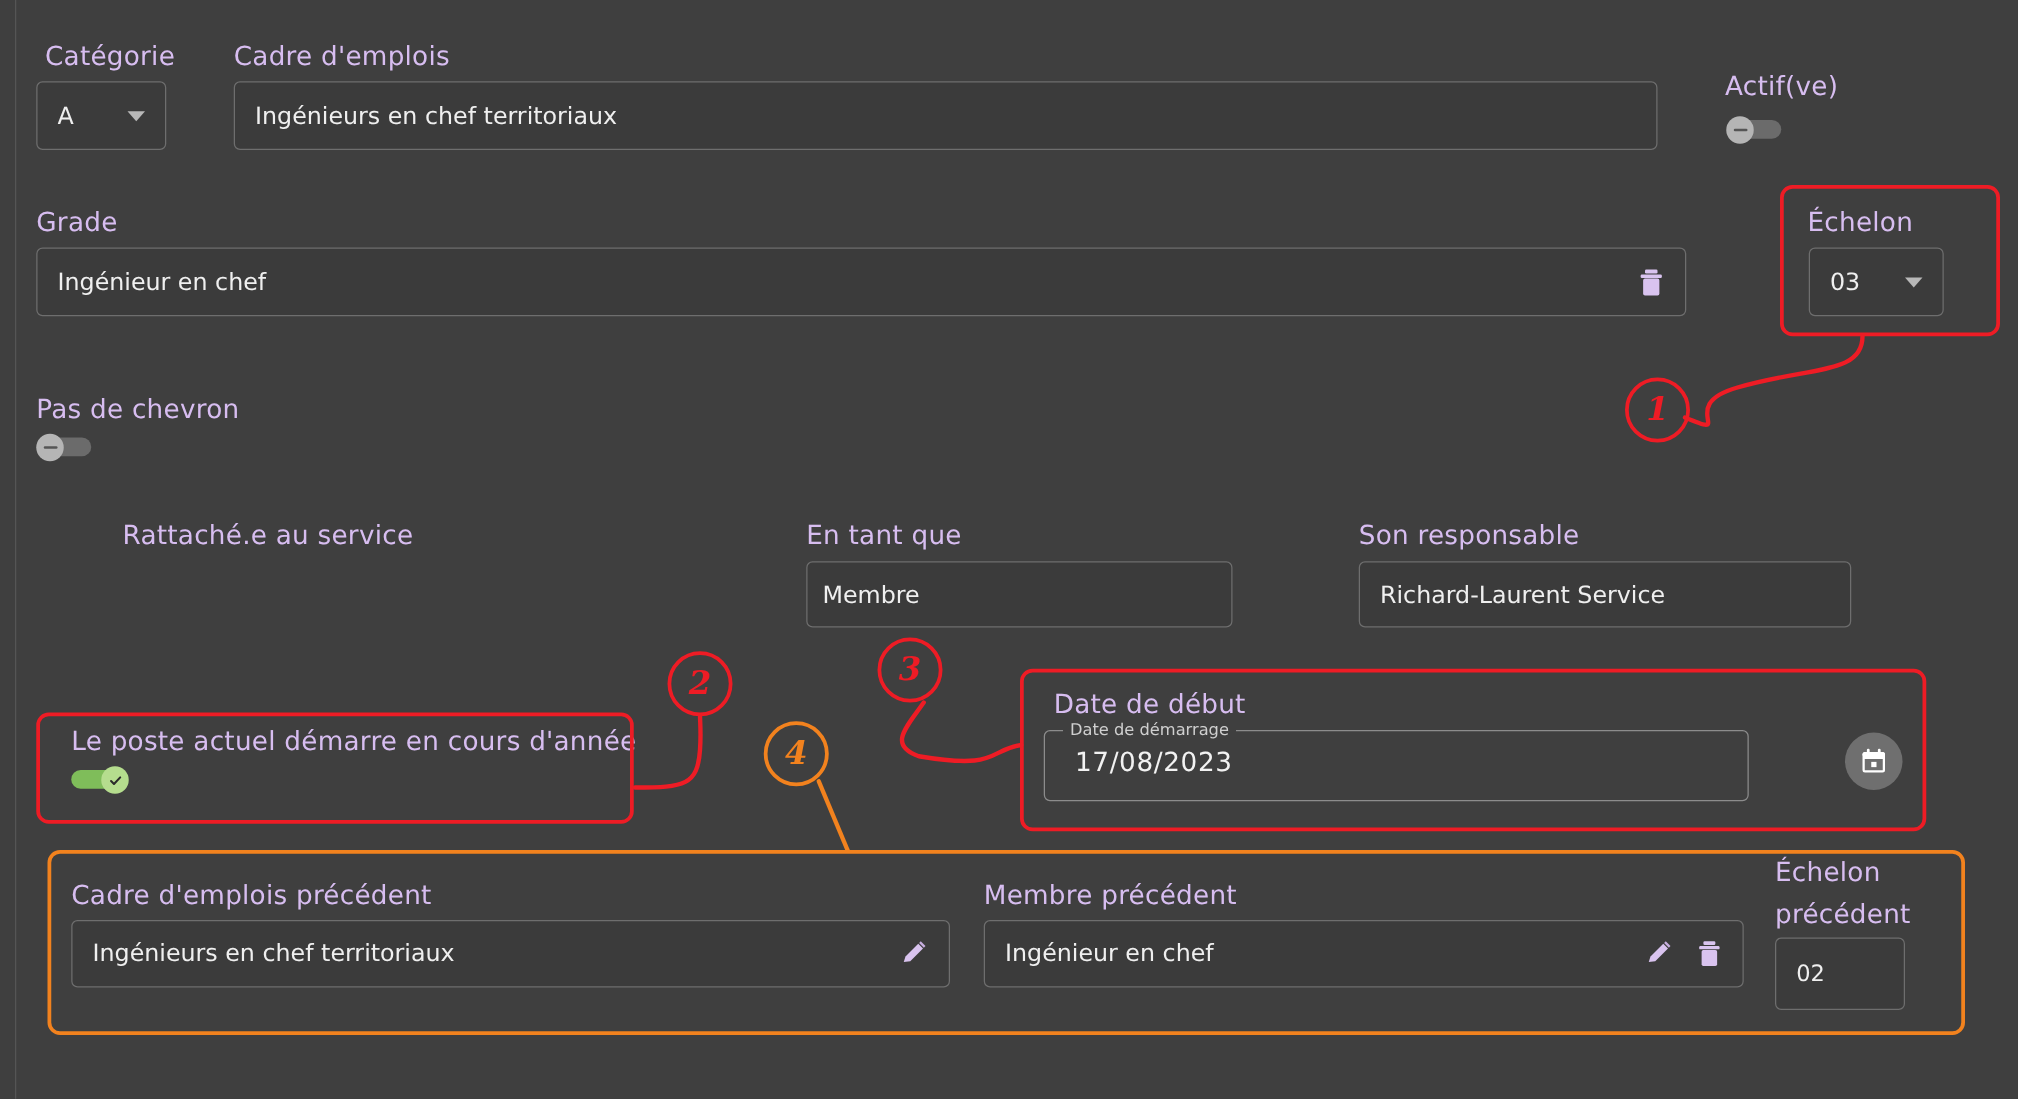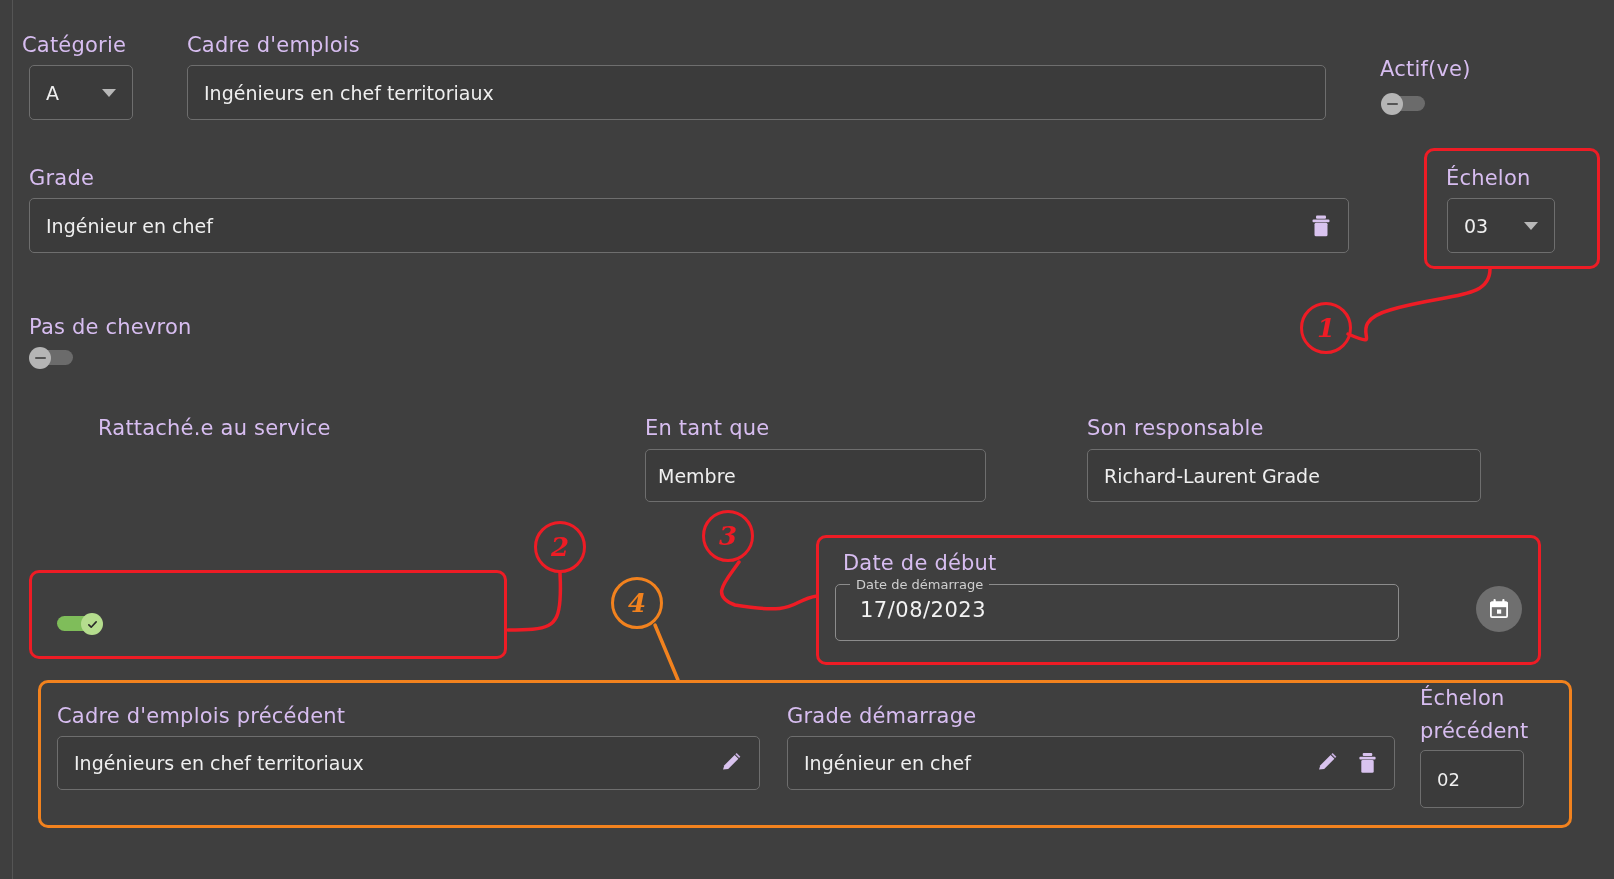--- a/index.html
+++ b/index.html
@@ -131,21 +131,21 @@
     display: flex; align-items: center; justify-content: center;
   }
 </style>
 </head>
 <body>
 
 <div id="root">
 
   <div class="left-rail"></div>
 
-  <div style="position:absolute; left:22px; top:33px;">
+  <div style="position:absolute; left:36px; top:33px;">
     <div class="label">Catégorie</div>
   </div>
   <div class="field" style="position:absolute; left:29px; top:65px; width:104px; height:55px;">
     <span class="val">A</span>
     <span class="caret"></span>
   </div>
 
   <div style="position:absolute; left:187px; top:33px;">
     <div class="label">Cadre d'emplois</div>
   </div>
@@ -203,23 +203,26 @@
     <div class="label">En tant que</div>
   </div>
   <div class="field" style="position:absolute; left:645px; top:449px; width:341px; height:53px;padding-left:12px;">
     <span class="val">Membre</span>
   </div>
 
   <div style="position:absolute; left:1087px; top:416px;">
     <div class="label">Son responsable</div>
   </div>
   <div class="field" style="position:absolute; left:1087px; top:449px; width:394px; height:53px;">
-    <span class="val">Richard-Laurent Grade</span>
-  </div>
-
+    <span class="val">Richard-Laurent Service</span>
+  </div>
+
+  <div style="position:absolute; left:57px; top:581px;">
+    <div class="label">Le poste actuel démarre en cours d'année</div>
+  </div>
   <div class="toggle on" style="position:absolute; left:57px; top:613px;">
     <div class="track"></div>
     <div class="knob">
       <svg class="check" viewBox="0 0 16 16">
         <path d="M3.5 8.4 L6.4 11.3 L12.5 4.8" stroke="#2a2a2a" stroke-width="2" fill="none" stroke-linecap="round" stroke-linejoin="round"></path>
       </svg>
     </div>
   </div>
 
   <div style="position:absolute; left:843px; top:551px;">
@@ -247,21 +250,21 @@
     <span class="val">Ingénieurs en chef territoriaux</span>
     <span style="display:flex;">
       <svg width="24" height="24" viewBox="0 0 24 24" aria-hidden="true">
         <path d="M4 18.5 L5.4 14.2 L15.6 4 L19.4 7.8 L9.2 18 Z" fill="#d9c3ef"></path>
         <path d="M16.3 3.3 L20.1 7.1 L21.4 5.8 L17.6 2 Z" fill="#c6adde"></path>
       </svg>
     </span>
   </div>
 
   <div style="position:absolute; left:787px; top:704px;">
-    <div class="label">Grade démarrage</div>
+    <div class="label">Membre précédent</div>
   </div>
   <div class="field" style="position:absolute; left:787px; top:736px; width:608px; height:54px; gap:18px;">
     <span class="val">Ingénieur en chef</span>
     <span style="display:flex;">
       <svg width="24" height="24" viewBox="0 0 24 24" aria-hidden="true">
         <path d="M4 18.5 L5.4 14.2 L15.6 4 L19.4 7.8 L9.2 18 Z" fill="#d9c3ef"></path>
         <path d="M16.3 3.3 L20.1 7.1 L21.4 5.8 L17.6 2 Z" fill="#c6adde"></path>
       </svg>
     </span>
     <span style="display:flex;">

